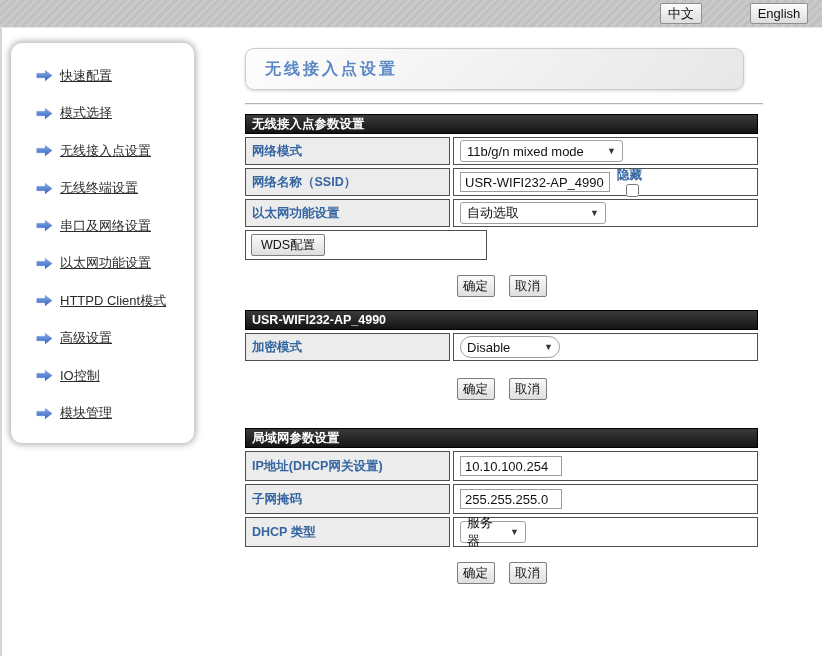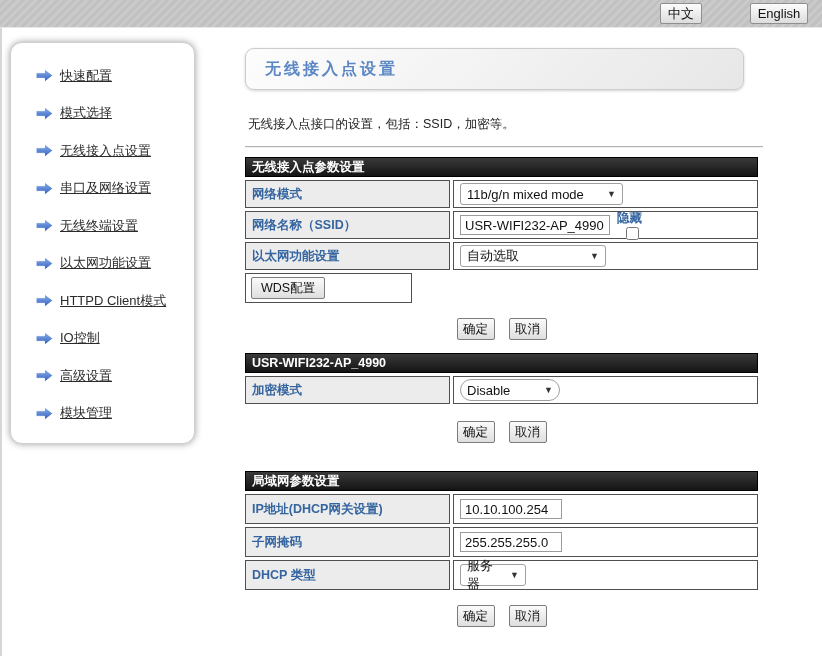--- a/index.html
+++ b/index.html
@@ -71,21 +71,21 @@
   .txt { height:20px; border:1px solid #9b9b9b; font-size:13px; color:#111;
     padding:0 4px; font-family:inherit; background:#fff; }
   .txt-ssid { width:150px; }
   .txt-ip   { width:102px; }
 
   .hide-wrap { display:flex; align-items:center; margin-left:7px;flex-direction:column; }
   .hide-wrap span { font-size:12.5px; font-weight:bold; color:#3565a0; }
   .hide-wrap input { width:13px; height:13px; margin-left:5px; }
 
   
-  .wds-row { margin-top:3px; width:167px; height:30px; background:#fff;
+  .wds-row { margin-top:3px; width:242px; height:30px; background:#fff;
     border:1px solid #4f4f4f; display:flex; align-items:center; padding-left:5px; }
 
   .small-btn { background:linear-gradient(#fbfbfb,#dedede); border:1px solid #7d7d7d;
     border-radius:2px; font-size:12.5px; color:#111; font-family:inherit;
     height:22px; padding:0 9px; cursor:pointer; }
 
   .btn-bar { width:513px; display:flex; justify-content:center; gap:14px; }
   .btn-bar .small-btn { width:38px; padding:0; }
 
   
@@ -130,67 +130,66 @@
   <div class="side-item">
     <svg class="arrow" viewBox="0 0 20 16">
         <path d="M1 5h9V1l9 7-9 7v-4H1z" fill="url(#ag)" stroke="#ffffff" stroke-width="1"></path>
       </svg>
     <a>无线接入点设置</a>
   </div>
   <div class="side-item">
     <svg class="arrow" viewBox="0 0 20 16">
         <path d="M1 5h9V1l9 7-9 7v-4H1z" fill="url(#ag)" stroke="#ffffff" stroke-width="1"></path>
       </svg>
+    <a>无线终端设置</a>
+  </div>
+  <div class="side-item">
+    <svg class="arrow" viewBox="0 0 20 16">
+        <path d="M1 5h9V1l9 7-9 7v-4H1z" fill="url(#ag)" stroke="#ffffff" stroke-width="1"></path>
+      </svg>
     <a>串口及网络设置</a>
   </div>
   <div class="side-item">
     <svg class="arrow" viewBox="0 0 20 16">
         <path d="M1 5h9V1l9 7-9 7v-4H1z" fill="url(#ag)" stroke="#ffffff" stroke-width="1"></path>
       </svg>
-    <a>无线终端设置</a>
-  </div>
-  <div class="side-item">
-    <svg class="arrow" viewBox="0 0 20 16">
-        <path d="M1 5h9V1l9 7-9 7v-4H1z" fill="url(#ag)" stroke="#ffffff" stroke-width="1"></path>
-      </svg>
     <a>以太网功能设置</a>
   </div>
   <div class="side-item">
     <svg class="arrow" viewBox="0 0 20 16">
         <path d="M1 5h9V1l9 7-9 7v-4H1z" fill="url(#ag)" stroke="#ffffff" stroke-width="1"></path>
       </svg>
     <a>HTTPD Client模式</a>
   </div>
   <div class="side-item">
     <svg class="arrow" viewBox="0 0 20 16">
         <path d="M1 5h9V1l9 7-9 7v-4H1z" fill="url(#ag)" stroke="#ffffff" stroke-width="1"></path>
       </svg>
+    <a>高级设置</a>
+  </div>
+  <div class="side-item">
+    <svg class="arrow" viewBox="0 0 20 16">
+        <path d="M1 5h9V1l9 7-9 7v-4H1z" fill="url(#ag)" stroke="#ffffff" stroke-width="1"></path>
+      </svg>
     <a>IO控制</a>
-  </div>
-  <div class="side-item">
-    <svg class="arrow" viewBox="0 0 20 16">
-        <path d="M1 5h9V1l9 7-9 7v-4H1z" fill="url(#ag)" stroke="#ffffff" stroke-width="1"></path>
-      </svg>
-    <a>高级设置</a>
   </div>
   <div class="side-item">
     <svg class="arrow" viewBox="0 0 20 16">
         <path d="M1 5h9V1l9 7-9 7v-4H1z" fill="url(#ag)" stroke="#ffffff" stroke-width="1"></path>
       </svg>
     <a>模块管理</a>
   </div>
 </div>
 
 <div class="main">
 
   <div class="title-box">
     <h1>无线接入点设置</h1>
   </div>
 
-  <div class="desc">无线接入点接口的设置，包括：SSID，加密等。</div>
   <div class="divider"></div>
 
   <div class="tbl mt-table1">
     <div class="tbl-header">无线接入点参数设置</div>
 
     <div class="tbl-row row-h28">
       <div class="cell-label">网络模式</div>
       <div class="cell-value">
         <div class="sel sel-mode">
           <span>11b/g/n mixed mode</span>

